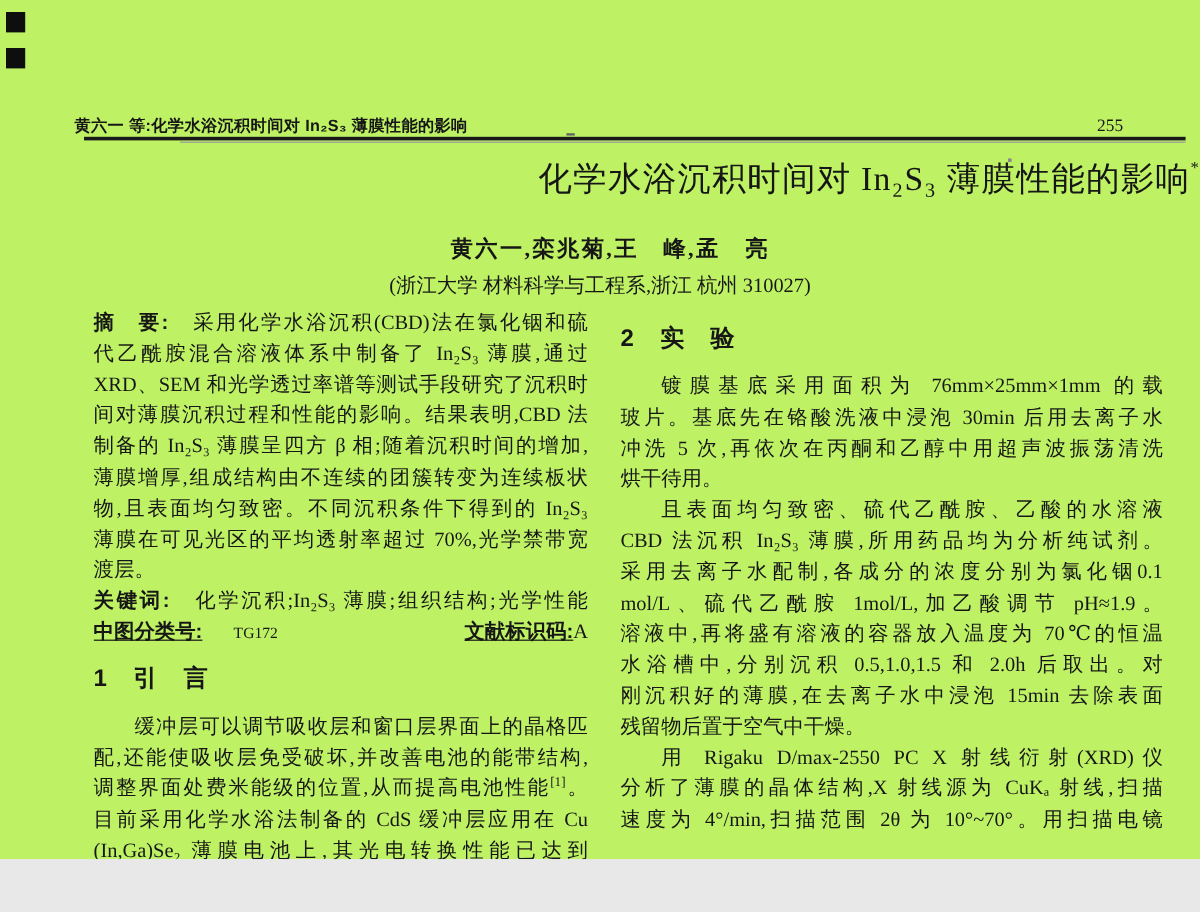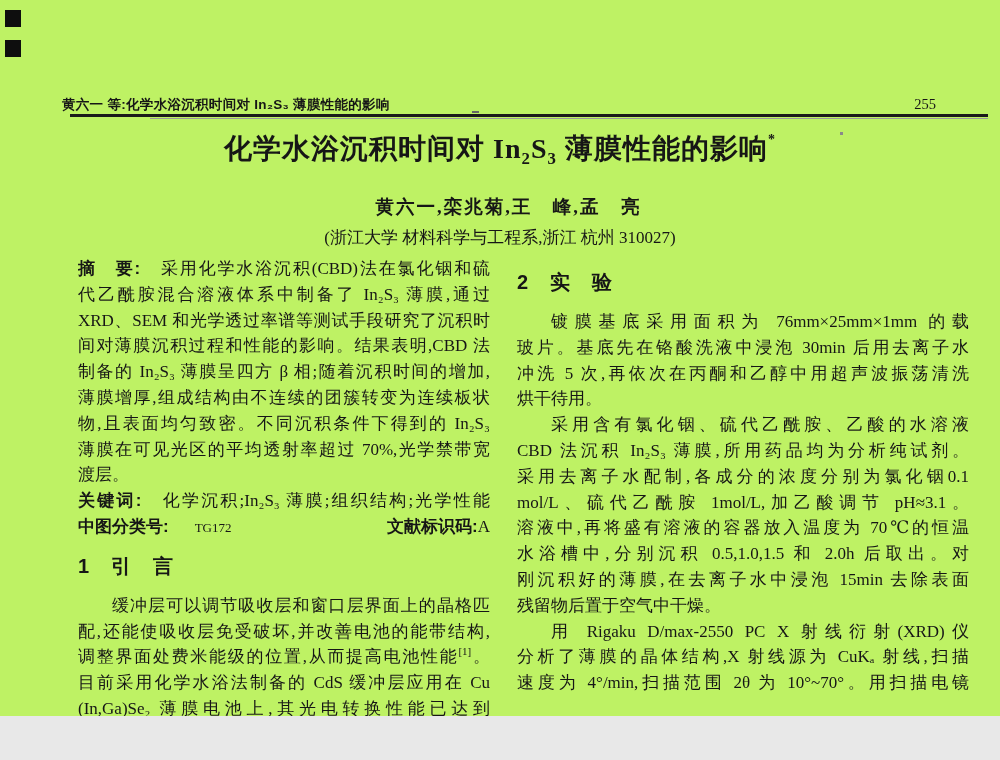--- a/index.html
+++ b/index.html
@@ -15,41 +15,41 @@
   .running-header{position:absolute;left:62px;right:64px;top:96px;display:flex;
                   justify-content:space-between;align-items:baseline;}
   .rh-text{font-family:"Liberation Sans","DejaVu Sans",sans-serif;font-weight:700;
            font-size:13.5px;letter-spacing:.3px;}
   .rh-page{font-size:14.5px;}
 
   .rule-main{position:absolute;left:70px;right:12px;top:114px;height:3px;background:#1a1a1a;}
   .rule-sub{position:absolute;left:150px;right:12px;top:118px;height:1px;background:#9a9a9a;}
 
   
-  .title{position:absolute;left:0;right:0;top:130px;margin:0;text-align:center;
-         font-size:28px;font-weight:700;letter-spacing:1px;}
+  .title{position:absolute;left:0;right:0;top:130px;margin:0;text-align:right;
+         font-size:28px;font-weight:400;letter-spacing:1px;}
   .title sup{font-size:14px;vertical-align:14px;}
   .authors{position:absolute;left:0;right:0;top:194px;text-align:center;
            font-size:18.5px;font-weight:600;letter-spacing:2px;padding-left:17px;}
   .affiliation{position:absolute;left:0;right:0;top:226px;text-align:center;font-size:17px;}
 
   
   .col{position:absolute;top:256px;}
   .col-left{left:78px;width:412px;}
   .col-right{left:517px;width:452px;}
   .line{height:25.8px;line-height:25.8px;font-size:17px;text-align:justify;
         text-align-last:justify;overflow:hidden;}
   .line.short{text-align-last:left;}
   .line.indent{text-indent:34px;}
   .line b{font-family:"Liberation Sans","DejaVu Sans",sans-serif;font-weight:700;}
   .line sup{font-size:11px;line-height:0;}
   .sec-heading{height:30px;line-height:30px;font-size:20px;font-weight:700;margin:11px 0 12px;
                font-family:"Liberation Sans","DejaVu Sans",sans-serif;letter-spacing:1px;}
   .meta-line{display:flex;justify-content:space-between;text-align-last:auto;}
-  .meta-left b,.meta-right b{font-family:"Liberation Sans","DejaVu Sans",sans-serif;font-weight:700;}
+  .meta-left b,.meta-right b{font-family:"Liberation Sans","DejaVu Sans",sans-serif;font-weight:700;text-decoration:underline;}
   .meta-left .v{margin-left:26px;font-size:13px;}
 
   
   .speck{position:absolute;background:#8a8a8a;}
   .sp1{left:840px;top:132px;width:3px;height:3px;}
   .sp2{left:472px;top:111px;width:7px;height:2px;background:#666;}
 </style>
 </head>
 <body>
 
@@ -92,24 +92,24 @@
       <div class="line">目前采用化学水浴法制备的 CdS 缓冲层应用在 Cu</div>
       <div class="line">(In,Ga)Se₂ 薄膜电池上,其光电转换性能已达到</div>
       <div class="line">19.5%。但是 Cd 对环境的污染是一个亟待解决的问</div>
     </div>
   <div class="col col-right">
       <div class="sec-heading">2　实　验</div>
       <div class="line indent">镀膜基底采用面积为 76mm×25mm×1mm 的载</div>
       <div class="line">玻片。基底先在铬酸洗液中浸泡 30min 后用去离子水</div>
       <div class="line">冲洗 5 次,再依次在丙酮和乙醇中用超声波振荡清洗</div>
       <div class="line short">烘干待用。</div>
-      <div class="line indent">采用含有氯化铟、硫代乙酰胺、乙酸的水溶液</div>
+      <div class="line indent">且表面均匀致密、硫代乙酰胺、乙酸的水溶液</div>
       <div class="line">CBD 法沉积 In₂S₃ 薄膜,所用药品均为分析纯试剂。</div>
       <div class="line">采用去离子水配制,各成分的浓度分别为氯化铟0.1</div>
-      <div class="line">mol/L、硫代乙酰胺 1mol/L,加乙酸调节 pH≈3.1。</div>
+      <div class="line">mol/L、硫代乙酰胺 1mol/L,加乙酸调节 pH≈1.9。</div>
       <div class="line">溶液中,再将盛有溶液的容器放入温度为 70℃的恒温</div>
       <div class="line">水浴槽中,分别沉积 0.5,1.0,1.5 和 2.0h 后取出。对</div>
       <div class="line">刚沉积好的薄膜,在去离子水中浸泡 15min 去除表面</div>
       <div class="line short">残留物后置于空气中干燥。</div>
       <div class="line indent">用 Rigaku D/max-2550 PC X 射线衍射(XRD)仪</div>
       <div class="line">分析了薄膜的晶体结构,X 射线源为 CuKₐ 射线,扫描</div>
       <div class="line">速度为 4°/min,扫描范围 2θ 为 10°~70°。用扫描电镜</div>
     </div>
 
   <div class="speck sp1"></div>

